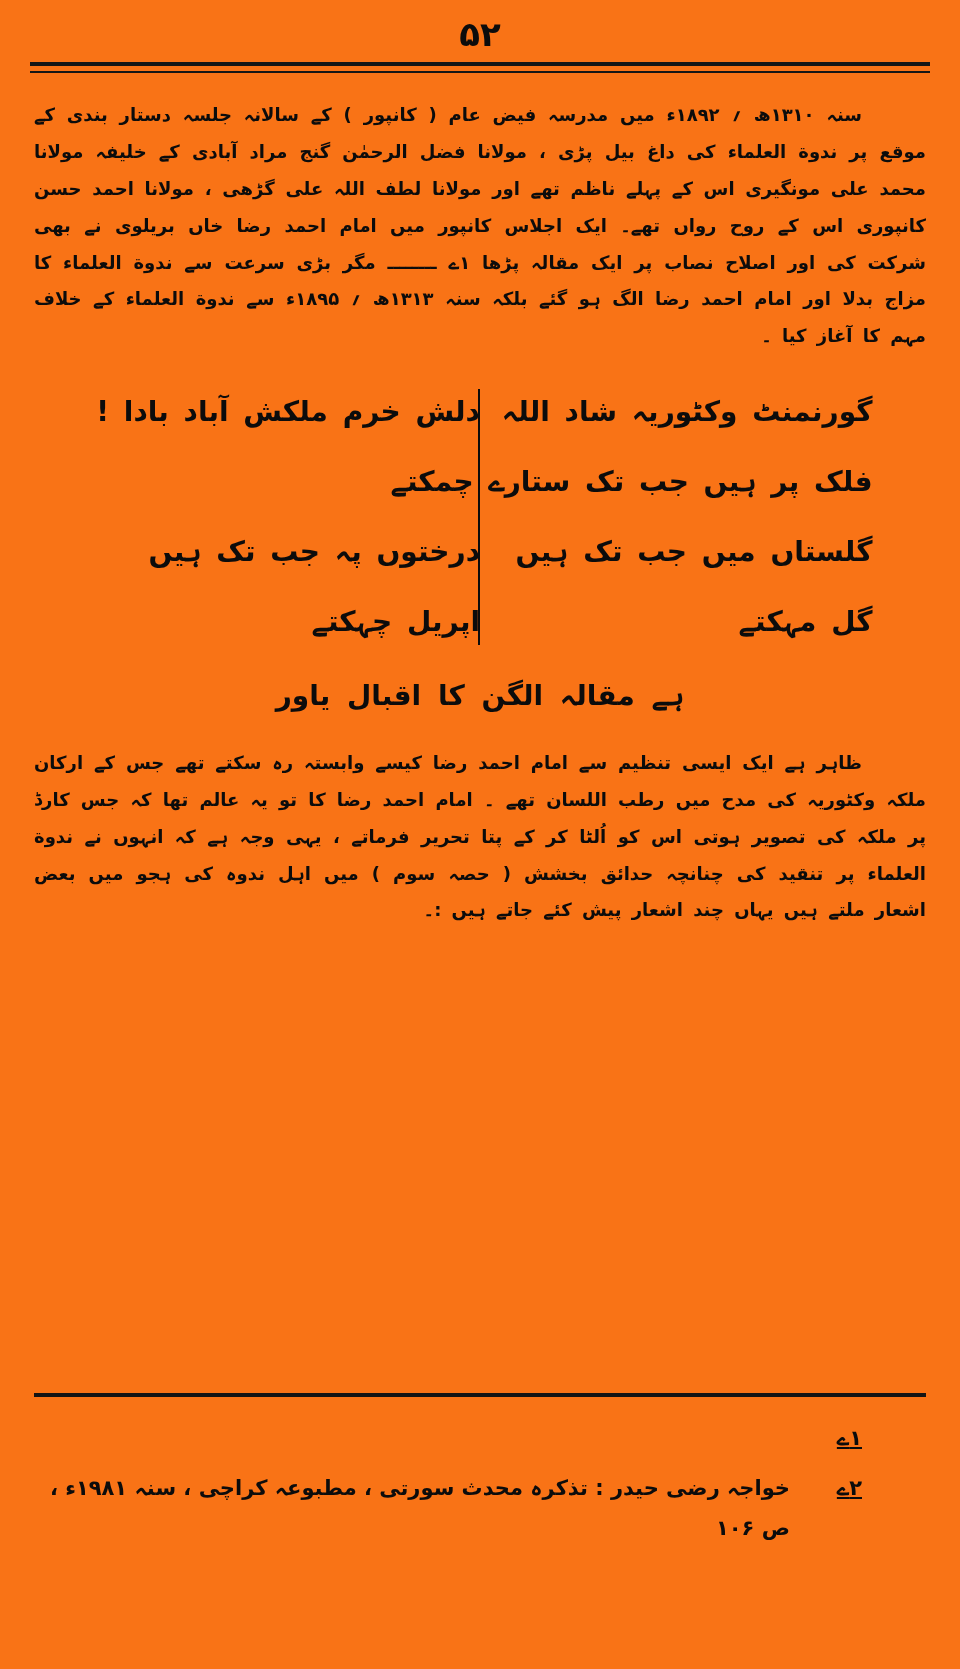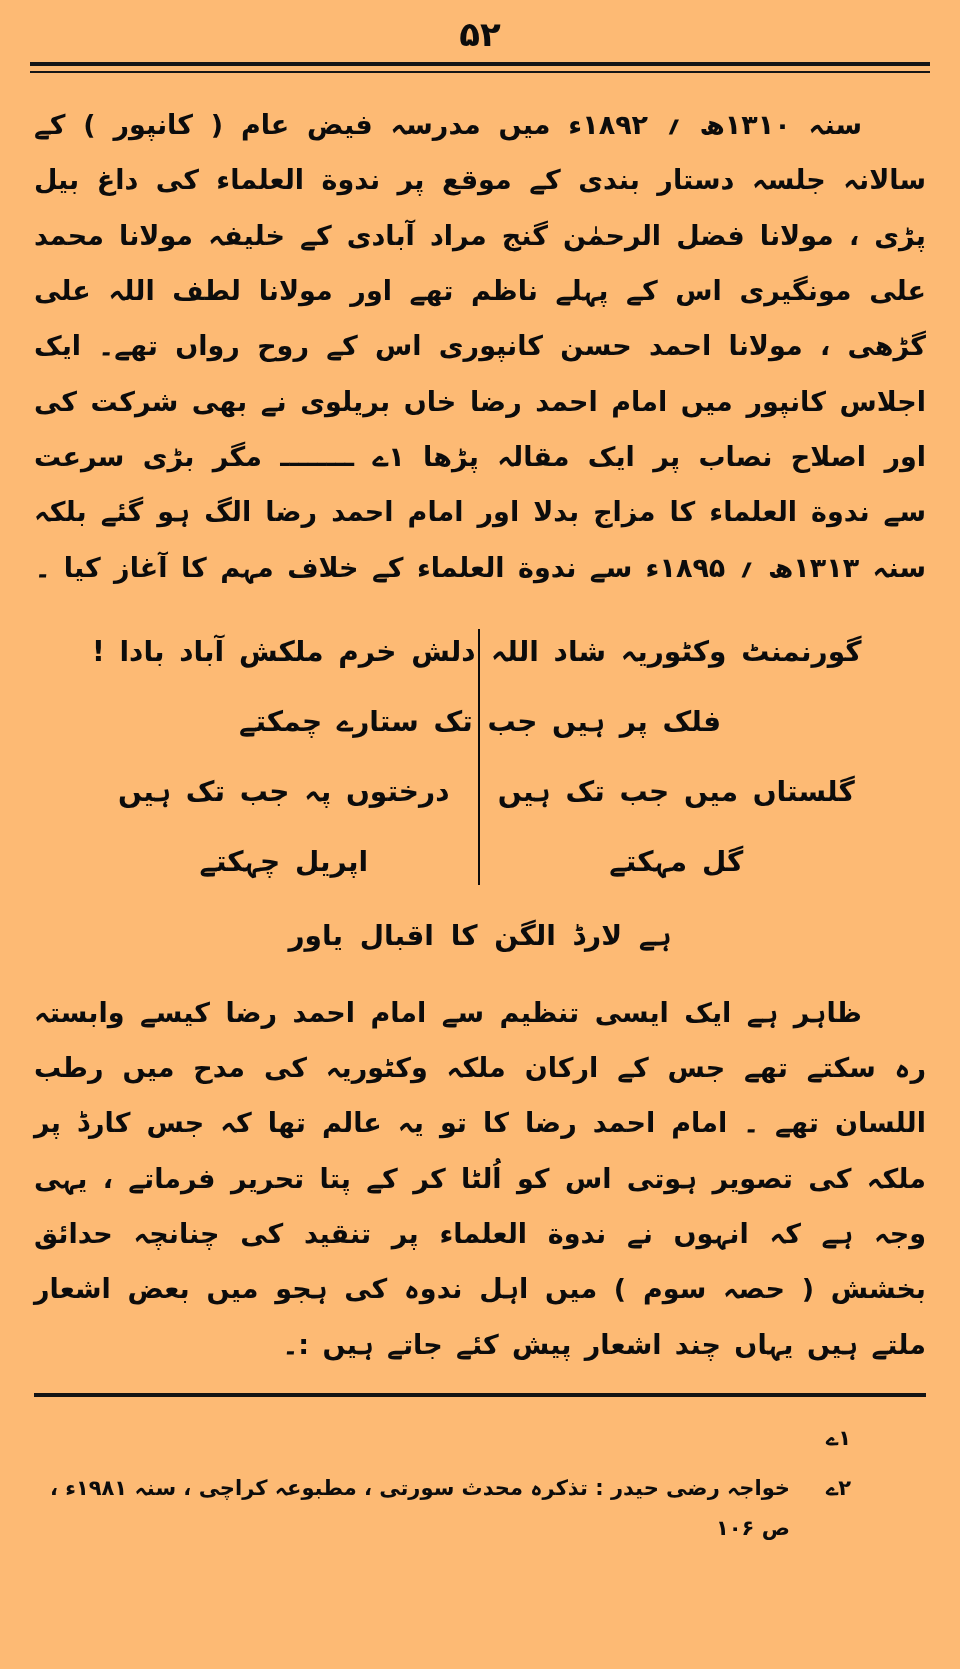--- a/index.html
+++ b/index.html
@@ -1,73 +1,73 @@
 <!DOCTYPE html>
 <html lang="ur" dir="rtl"><head>
 <meta charset="utf-8">
 <style>
   html,body{margin:0;padding:0;background:#8a8a8a;}
   .page{
     position:relative;
     width:960px;height:1669px;
     margin:0 auto;
-    background:#fdba74;
+    background:#f97316;
     color:#0c0c0c;
     font-family:"DejaVu Sans",sans-serif;
     direction:rtl;
     overflow:hidden;
     box-sizing:border-box;
     display:flex;flex-direction:column;
   }
   header{padding:14px 30px 0;}
   .page-number{
     text-align:center;font-size:34px;font-weight:700;letter-spacing:3px;
   }
   .double-rule{
     margin-top:8px;height:5px;
     border-top:4px solid #161616;
     border-bottom:2px solid #161616;
   }
   main{flex:1;padding:6px 34px 0;min-height:0;overflow:hidden;}
   .para{
     margin:18px 0 0;
-    font-size:27px;font-weight:700;
+    font-size:18px;font-weight:700;
     line-height:2.05;
     text-align:justify;
     word-spacing:4px;
   }
   .first-indent{text-indent:64px;}
   .poem{margin:22px auto 0;width:88%;}
   .couplets{position:relative;}
   .couplets::after{
     content:"";position:absolute;right:50%;top:12px;bottom:12px;width:2px;background:#0c0c0c;
   }
   .couplet{display:flex;}
   .hemistich{
-    flex:1;text-align:center;
+    flex:1;text-align:right;
     font-size:28px;font-weight:700;line-height:2.5;
     word-spacing:5px;
   }
   .center-line{
     text-align:center;font-size:28px;font-weight:700;line-height:2.2;
     margin-top:8px;word-spacing:7px;
   }
   .fn-mark{font-size:17px;vertical-align:super;margin-right:6px;font-weight:700;}
   footer{
     position:absolute;left:0;right:0;bottom:0;
     padding:0 34px 120px;background:transparent;
   }
   .footnote-rule{border-top:4px solid #141414;margin-bottom:22px;}
   .footnote{
     display:flex;align-items:baseline;gap:36px;
     padding-right:64px;
     font-size:21px;font-weight:700;line-height:1.9;
     margin-top:10px;
   }
-  .fn-marker{min-width:36px;text-align:left;}
+  .fn-marker{min-width:36px;text-align:right;text-decoration:underline;}
   .fn-text{flex:0 1 auto;}
 </style>
 </head>
 <body>
 
 <div class="page">
 
   <header>
     <div class="page-number">۵۲</div>
     <div class="double-rule"></div>
@@ -86,21 +86,21 @@
         </div>
         <div class="couplet">
           <div class="hemistich">فلک پر ہیں جب تک ستارے چمکتے</div>
         </div>
         <div class="couplet">
           <div class="hemistich">گلستاں میں جب تک ہیں گل مہکتے</div>
           <div class="hemistich">درختوں پہ جب تک ہیں اپریل چہکتے</div>
         </div>
       </div>
 
-      <div class="center-line">ہے لارڈ الگن کا اقبال یاور</div>
+      <div class="center-line">ہے مقالہ الگن کا اقبال یاور</div>
     </section>
 
     <p class="para first-indent">ظاہر ہے ایک ایسی تنظیم سے امام احمد رضا کیسے وابستہ رہ سکتے تھے جس کے ارکان ملکہ وکٹوریہ کی مدح میں رطب اللسان تھے ۔ امام احمد رضا کا تو یہ عالم تھا کہ جس کارڈ پر ملکہ کی تصویر ہوتی اس کو اُلٹا کر کے پتا تحریر فرماتے ، یہی وجہ ہے کہ انہوں نے ندوة العلماء پر تنقید کی چنانچہ حدائق بخشش ( حصہ سوم ) میں اہل ندوہ کی ہجو میں بعض اشعار ملتے ہیں یہاں چند اشعار پیش کئے جاتے ہیں :۔</p>
 
   </main>
 
   <footer>
     <div class="footnote-rule"></div>
 
     <div class="footnote">

